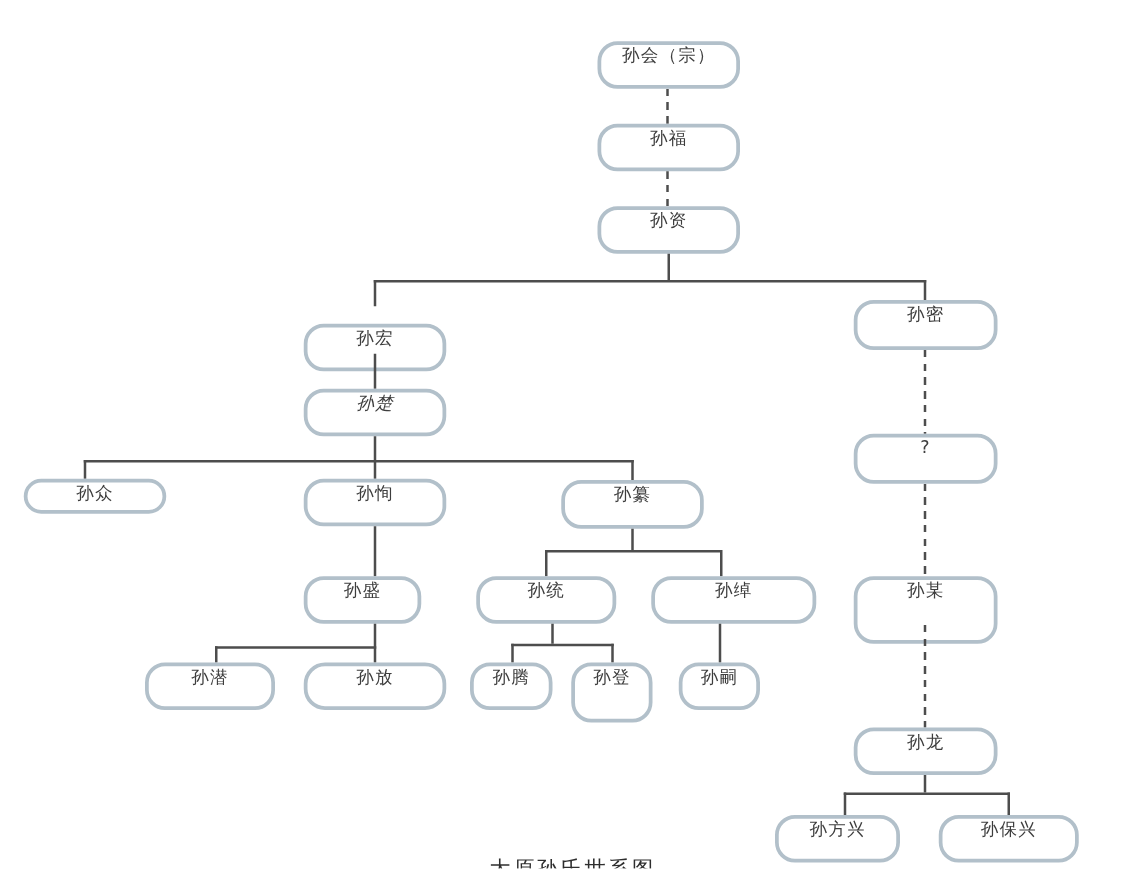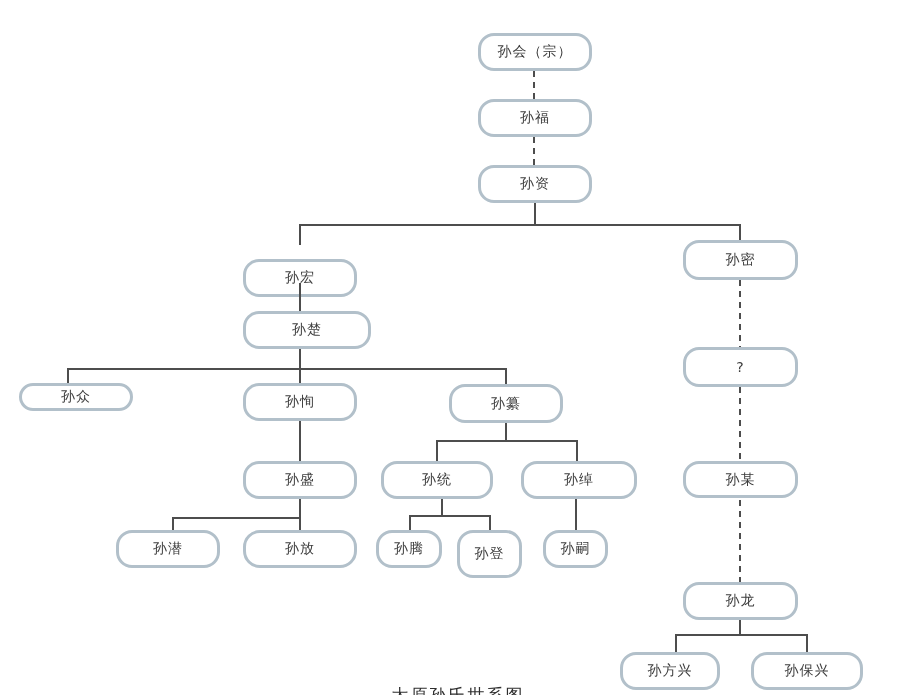--- a/index.html
+++ b/index.html
@@ -9,21 +9,21 @@
     background:#ffffff;
     font-family:"DejaVu Sans","Liberation Sans",sans-serif;
     overflow:hidden;
   }
   .node{
     position:absolute;
     box-sizing:border-box;
     background:#ffffff;
     border:3px solid #b2c0ca;
     border-radius:16px;
-    display:flex;align-items:center;justify-content:center;
+    display:flex;align-items:flex-start;justify-content:center;
     font-size:14px;color:#3d3d3d;
     letter-spacing:1px;
     white-space:nowrap;
   }
   .vline{position:absolute;width:2px;background:#4d4d4d;}
   .hline{position:absolute;height:2px;background:#4d4d4d;}
   .vdash{
     position:absolute;width:2px;
     background:repeating-linear-gradient(to bottom,#4d4d4d 0 6px,transparent 6px 11px);
   }
@@ -57,53 +57,53 @@
   <div class="vline" style="left:739px;top:224px;height:16px;"></div>
 
   <div class="node" style="left:243px;top:259px;width:114px;height:38px;">
       <span>孙宏</span>
     </div>
   <div class="node" style="left:683px;top:240px;width:115px;height:40px;">
       <span>孙密</span>
     </div>
 
   <div class="vline" style="left:299px;top:283px;height:28px;"></div>
-  <div class="node" style="left:243px;top:311px;width:128px;height:38px;">
+  <div class="node" style="left:243px;top:311px;width:114px;height:38px;font-style:italic;">
       <span>孙楚</span>
     </div>
 
   <div class="vline" style="left:299px;top:349px;height:34px;"></div>
   <div class="hline" style="left:67px;top:368px;width:440px;"></div>
   <div class="vline" style="left:67px;top:368px;height:15px;"></div>
   <div class="vline" style="left:505px;top:368px;height:16px;"></div>
 
   <div class="node" style="left:19px;top:383px;width:114px;height:28px;">
       <span>孙众</span>
     </div>
   <div class="node" style="left:243px;top:383px;width:114px;height:38px;">
       <span>孙恂</span>
     </div>
   <div class="node" style="left:449px;top:384px;width:114px;height:39px;">
       <span>孙纂</span>
     </div>
 
   <div class="vline" style="left:299px;top:421px;height:40px;"></div>
-  <div class="node" style="left:243px;top:461px;width:114px;height:38px;">
+  <div class="node" style="left:243px;top:461px;width:94px;height:38px;">
       <span>孙盛</span>
     </div>
 
   <div class="vline" style="left:505px;top:423px;height:17px;"></div>
   <div class="hline" style="left:436px;top:440px;width:141px;"></div>
   <div class="vline" style="left:436px;top:440px;height:21px;"></div>
   <div class="vline" style="left:576px;top:440px;height:21px;"></div>
 
   <div class="node" style="left:381px;top:461px;width:112px;height:38px;">
       <span>孙统</span>
     </div>
-  <div class="node" style="left:521px;top:461px;width:116px;height:38px;">
+  <div class="node" style="left:521px;top:461px;width:132px;height:38px;">
       <span>孙绰</span>
     </div>
 
   <div class="vline" style="left:299px;top:499px;height:31px;"></div>
   <div class="hline" style="left:172px;top:517px;width:129px;"></div>
   <div class="vline" style="left:172px;top:517px;height:13px;"></div>
 
   <div class="node" style="left:116px;top:530px;width:104px;height:38px;">
       <span>孙潜</span>
     </div>
@@ -126,21 +126,21 @@
   <div class="vline" style="left:575px;top:499px;height:31px;"></div>
   <div class="node" style="left:543px;top:530px;width:65px;height:38px;">
       <span>孙嗣</span>
     </div>
 
   <div class="vdash" style="left:739px;top:280px;height:67px;"></div>
   <div class="node" style="left:683px;top:347px;width:115px;height:40px;">
       <span>?</span>
     </div>
   <div class="vdash" style="left:739px;top:387px;height:74px;"></div>
-  <div class="node" style="left:683px;top:461px;width:115px;height:37px;">
+  <div class="node" style="left:683px;top:461px;width:115px;height:54px;">
       <span>孙某</span>
     </div>
   <div class="vdash" style="left:739px;top:500px;height:82px;"></div>
   <div class="node" style="left:683px;top:582px;width:115px;height:38px;">
       <span>孙龙</span>
     </div>
 
   <div class="vline" style="left:739px;top:620px;height:14px;"></div>
   <div class="hline" style="left:675px;top:634px;width:133px;"></div>
   <div class="vline" style="left:675px;top:634px;height:18px;"></div>

